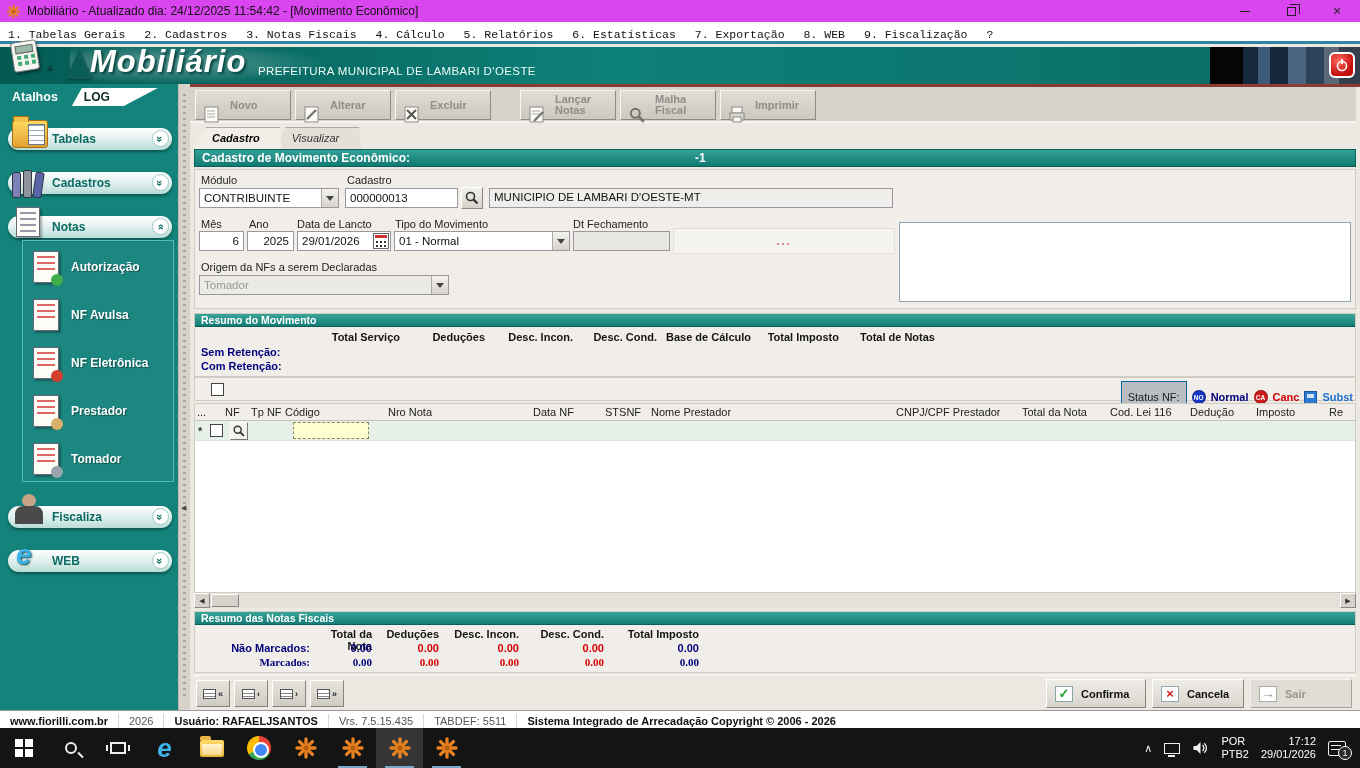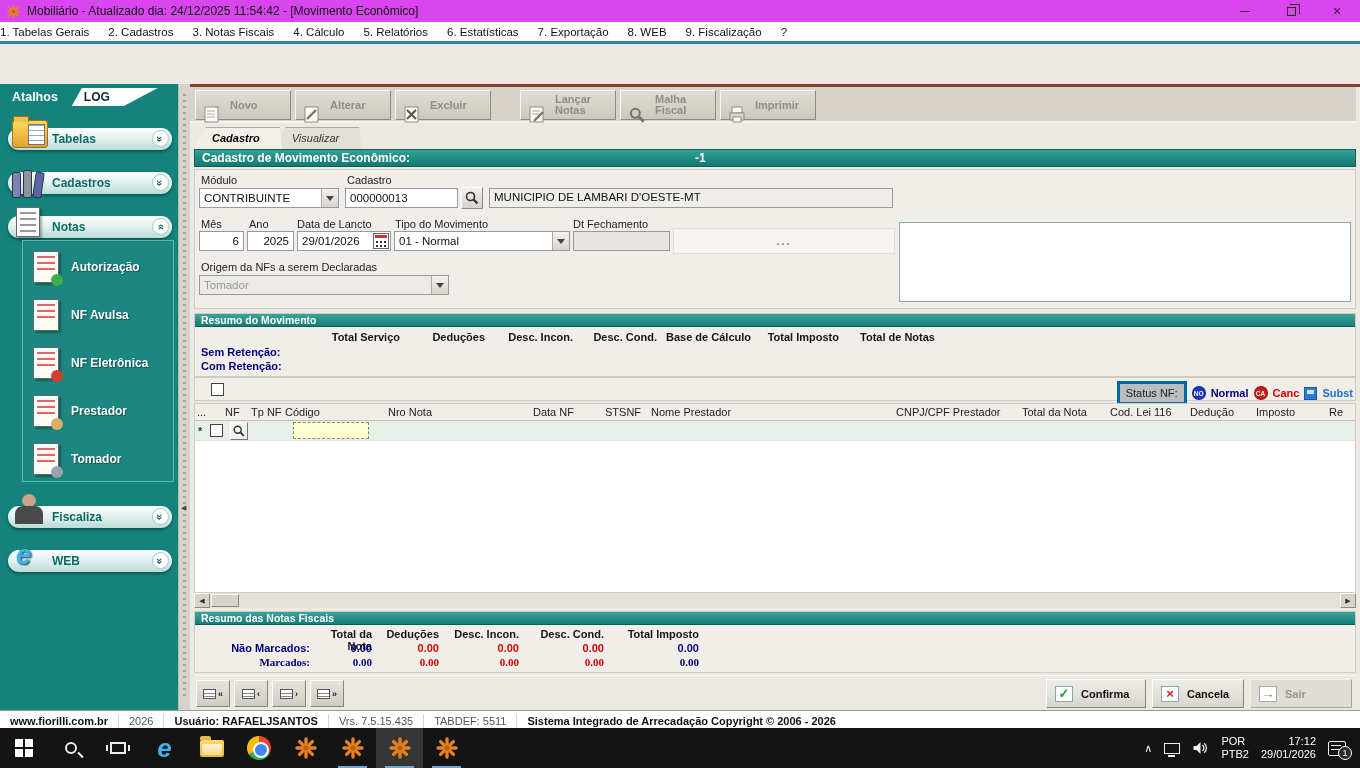--- a/index.html
+++ b/index.html
@@ -13,22 +13,22 @@
   .titlebar-text{font-size:12px;}
   .win-controls{margin-left:auto;display:flex;height:22px;}
   .win-btn{width:46px;height:22px;display:flex;align-items:center;justify-content:center;color:#222;}
   .min-glyph{display:inline-block;width:10px;height:0;border-top:1px solid #222;}
   .restore-glyph{position:relative;width:9px;height:9px;border:1px solid #222;}
   .restore-glyph::before{content:"";position:absolute;left:2px;top:-4px;width:9px;height:9px;border:1px solid #222;border-left:none;border-bottom:none;}
   .close-glyph{font-size:14px;line-height:1;}
 
   
   .menubar{position:absolute;top:22px;left:0;right:0;height:22px;background:#fff;
-    display:flex;align-items:center;gap:19px;padding-left:0;font-size:11.5px;
-    border-bottom:3px solid #2f84a4;}
+    display:flex;align-items:flex-end;gap:19px;padding-left:8px;font-size:11.5px;
+    border-bottom:3px solid #2f84a4;font-family:Liberation Mono, monospace;}
   .menu-item{cursor:default;}
 
   
   .banner{position:absolute;top:47px;left:0;right:0;height:37px;
     background:linear-gradient(90deg,#045b54,#0d8078 45%,#0a736c 80%,#076862);}
   .banner-glow{position:absolute;left:70px;top:0;width:260px;height:37px;
     background:radial-gradient(ellipse at 35% 45%,rgba(255,255,255,.38),transparent 70%);}
   .calc-icon{position:absolute;left:12px;top:-6px;width:26px;height:30px;background:#f7f7f2;
     border:1px solid #7f7f7f;border-radius:3px;transform:rotate(-9deg);box-shadow:1px 2px 3px rgba(0,0,0,.45);}
   .calc-icon::before{content:"";position:absolute;left:3px;top:3px;right:3px;height:6px;background:#9cb8a8;border:1px solid #6b6b6b;}
@@ -166,21 +166,21 @@
   .sp-vals span:nth-child(3){width:67px;color:#d00000;}
   .sp-vals span:nth-child(4){width:80px;color:#d00000;}
   .sp-vals span:nth-child(5){width:85px;color:#d00000;}
   .sp-vals span:nth-child(6){width:95px;color:#00007c;}
   .r2a{top:30px;} .r2b{top:44px;font-family:Liberation Serif, serif;}
   
   .checkrow{position:absolute;top:290px;left:4px;right:4px;height:24px;background:#f1eeea;border:1px solid #cfccc4;}
   .checkbox{width:13px;height:13px;background:#fff;border:1px solid #444;display:inline-block;}
   .checkrow .checkbox{position:absolute;left:16px;top:5px;}
   .nf-legend{position:absolute;right:2px;top:3px;display:flex;align-items:center;gap:5px;}
-  .nf-chip{background:#babdc1;border:3px solid #0369a1;padding:3px 6px;color:#222;}
+  .nf-chip{background:#babdc1;border:1px solid #0369a1;padding:9px 6px;color:#222;}
   .nf-badge{width:14px;height:14px;border-radius:50%;color:#fff;font-size:6.5px;font-weight:bold;
     display:flex;align-items:center;justify-content:center;border:1px solid rgba(0,0,0,.3);}
   .nb-blue{background:#1636c8;} .nb-red{background:#d11a1a;}
   .nf-sub-ico{width:13px;height:13px;background:#2b7bd4;border:1px solid #1c55a0;position:relative;}
   .nf-sub-ico::before{content:"";position:absolute;left:2px;top:2px;right:2px;height:4px;background:#cfe3f8;}
   .lab-normal{color:#00007c;font-weight:bold;} .lab-canc{color:#d00000;font-weight:bold;} .lab-subst{color:#1e6fd0;font-weight:bold;}
   
   .grid{position:absolute;top:316px;left:4px;right:4px;height:190px;background:#fff;border:1px solid #cfccc4;}
   .grid-head{height:17px;background:#f1eeea;border-bottom:1px solid #c5c2ba;display:flex;align-items:center;color:#222;}
   .grid-head span{padding-left:2px;overflow:hidden;white-space:nowrap;flex:0 0 auto;}
@@ -305,20 +305,35 @@
     <span class="menu-item">3. Notas Fiscais</span>
     <span class="menu-item">4. Cálculo</span>
     <span class="menu-item">5. Relatórios</span>
     <span class="menu-item">6. Estatísticas</span>
     <span class="menu-item">7. Exportação</span>
     <span class="menu-item">8. WEB</span>
     <span class="menu-item">9. Fiscalização</span>
     <span class="menu-item">?</span>
   </div>
 
+  <div class="banner">
+    <div class="banner-glow"></div>
+    <span class="calc-icon"></span>
+    <span class="banner-caret"></span>
+    <span class="pyramid-icon"></span>
+    <span class="logo">Mobiliário</span>
+    <span class="banner-sub">PREFEITURA MUNICIPAL DE LAMBARI D'OESTE</span>
+    <div class="buildings"></div>
+    <div class="power-btn">
+      <svg width="14" height="14" viewBox="0 0 14 14">
+        <circle cx="7" cy="8" r="4.5" fill="none" stroke="#fff" stroke-width="1.6"></circle>
+        <line x1="7" y1="1" x2="7" y2="6" stroke="#fff" stroke-width="1.8"></line>
+      </svg>
+    </div>
+  </div>
 
   <div class="sidebar">
     <div class="sb-head">
       <span class="sb-atalhos">Atalhos</span>
       <span class="sb-log">LOG</span>
     </div>
 
     <div class="sb-group g-tabelas">
       <span class="sb-ico ico-tabelas"></span>
       <span>Tabelas</span>

